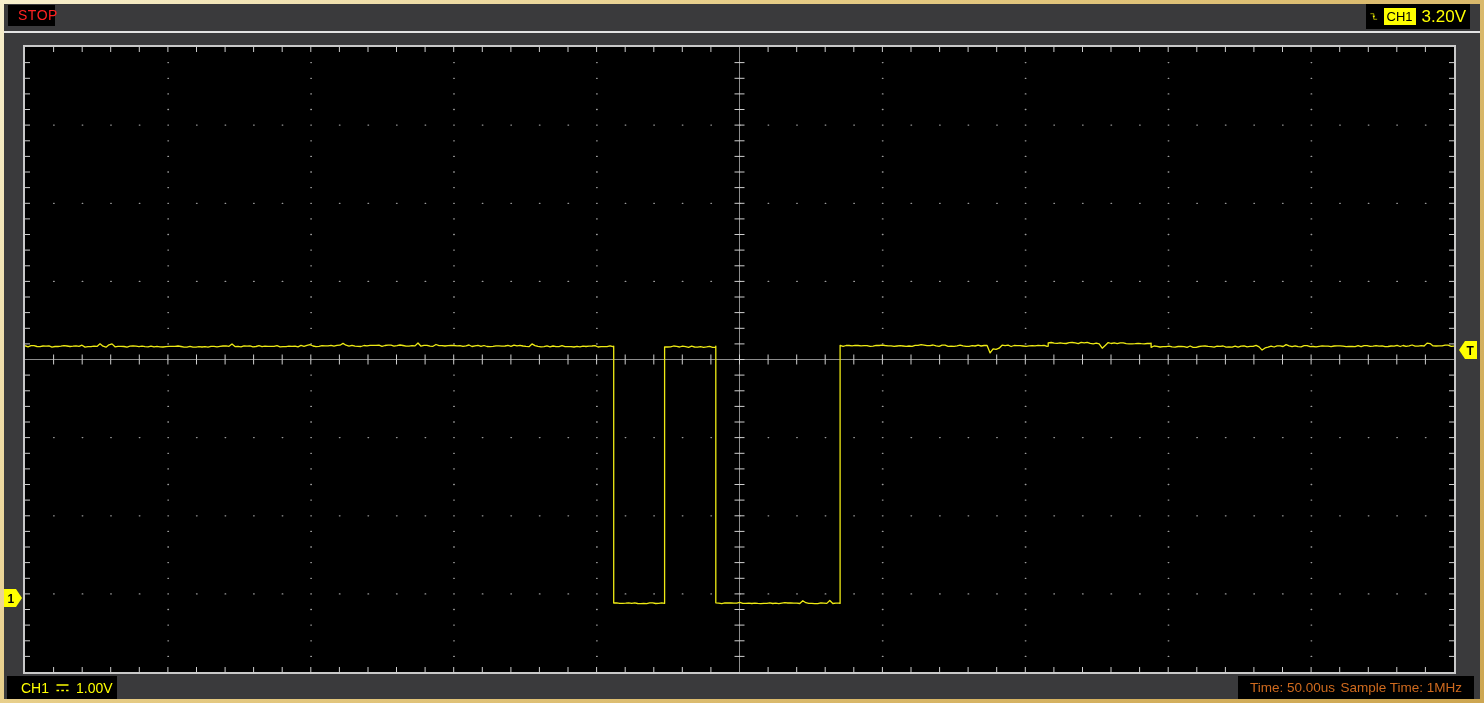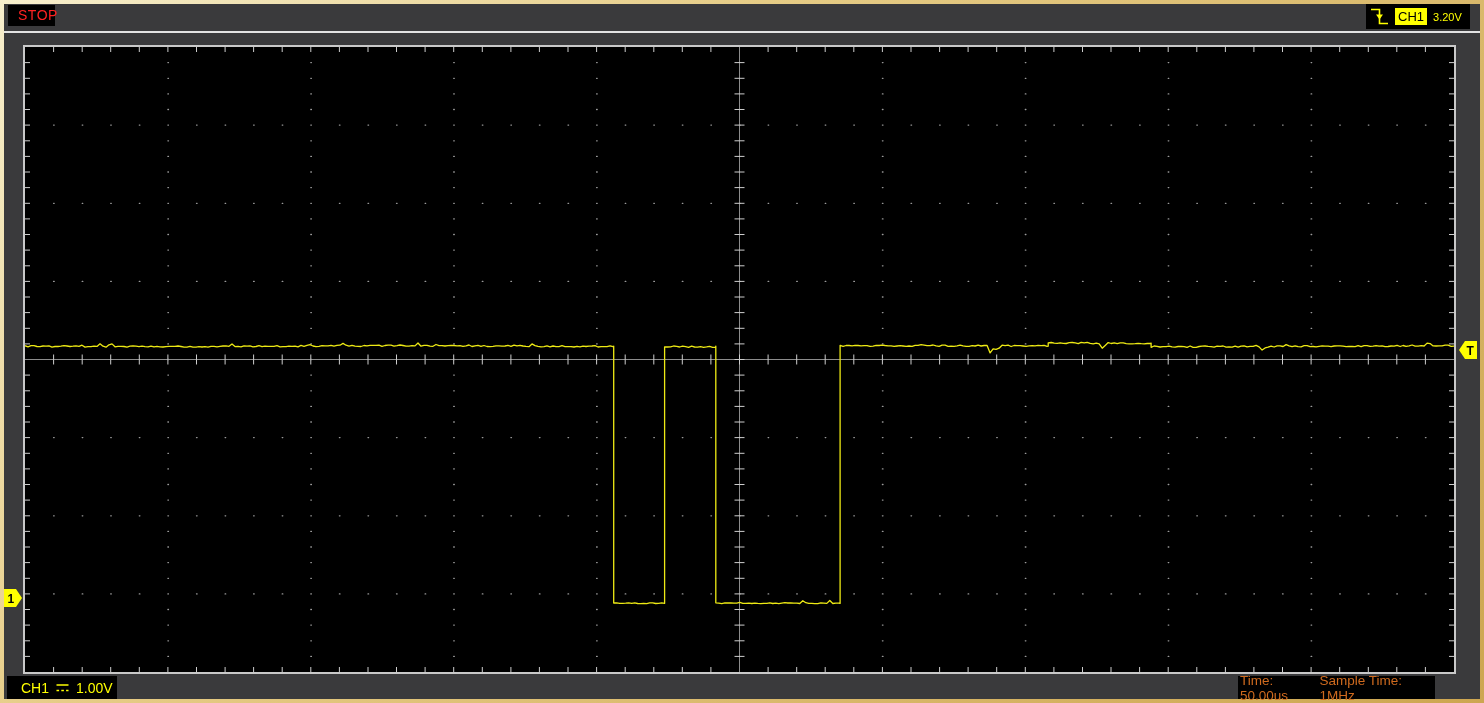--- a/index.html
+++ b/index.html
@@ -31,40 +31,40 @@
   }
   .trig-box{
     position:absolute;left:1362px;top:0;width:104px;height:25px;
     background:var(--screen-bg,#000);
     display:flex;align-items:center;gap:6px;padding:0 4px;box-sizing:border-box;
   }
   .trig-src{
     background:var(--accent-yellow,#ffff00);color:#000;
     font-size:13px;font-weight:500;padding:1px 3px;line-height:15px;
   }
-  .trig-lvl{color:var(--accent-yellow,#ffff00);font-size:11px;}
+  .trig-lvl{color:var(--accent-yellow,#ffff00);font-size:17px;}
   .screen{
     position:absolute;left:19px;top:41px;width:1433px;height:629px;
     border:2px solid #c9c9c9;box-sizing:border-box;
     background:var(--screen-bg,#000);
   }
   .screen svg{display:block;}
   .marker{position:absolute;width:19px;height:18px;cursor:ns-resize;}
   .marker text{
     font-family:"Liberation Sans",sans-serif;font-size:12px;font-weight:bold;
   }
   .ch-marker{left:0;top:585px;}
   .trig-marker{left:1454px;top:337px;}
   .bottom-box{
     position:absolute;background:var(--screen-bg,#000);height:23px;top:672px;
     display:flex;align-items:center;box-sizing:border-box;
   }
   .ch-box{left:3px;width:110px;padding-left:14px;gap:6px;
     color:var(--accent-yellow,#ffff00);font-size:14px;cursor:pointer;}
-  .time-box{left:1234px;width:197px;padding:0 2px;justify-content:space-between;
+  .time-box{left:1234px;width:236px;padding:0 12px;justify-content:space-between;
     color:var(--info-orange,#cf6a1e);font-size:13.5px;}
 </style>
 </head>
 <body>
 
 <div class="frame">
   <div class="chrome">
 
     <div class="toolbar"></div>
 

